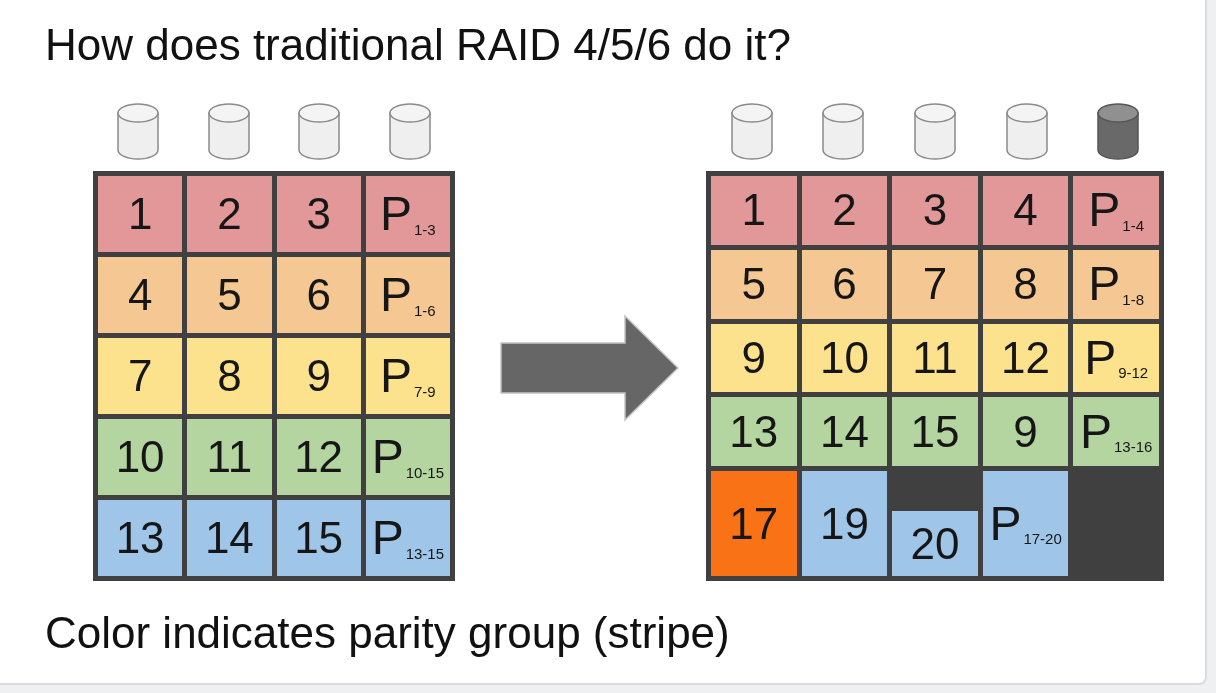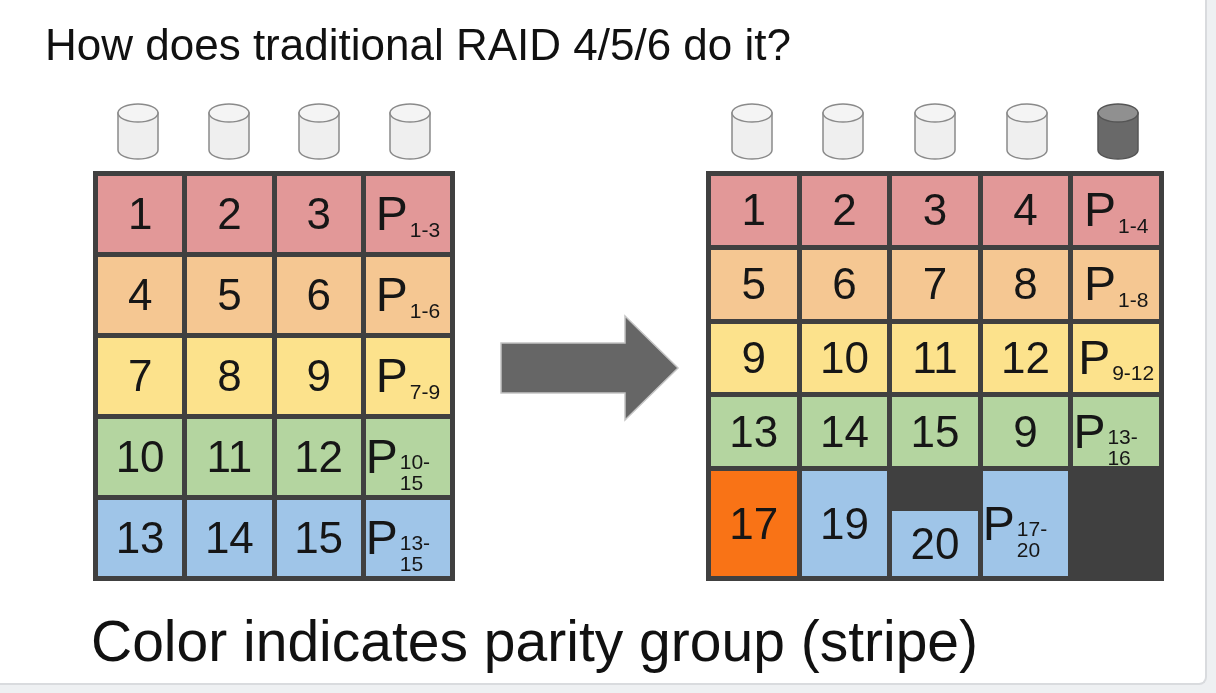--- a/index.html
+++ b/index.html
@@ -22,24 +22,23 @@
     position: absolute;
     left: 45px; top: 20px;
     font-size: 44px;
     color: #111111;
     white-space: nowrap;
     letter-spacing: 0px;
   }
   .caption {
     position: absolute;
     left: 45px; top: 608px;
-    font-size: 57px;
+    font-size: 44px;
     color: #111111;
     white-space: nowrap;
-    margin-left: 46px;
   }
   .raid-array { position: absolute; }
   .left-array  { left: 93px;  top: 103px; width: 362px; }
   .right-array { left: 706px; top: 103px; width: 458px; }
   .disk-row {
     display: grid;
     justify-items: center;
     align-items: end;
     height: 58px;
   }
@@ -54,21 +53,21 @@
   .cell {
     display: flex;
     align-items: center;
     justify-content: center;
     color: var(--cell-text, #161616);
   }
   .cell .num { font-size: 44px; line-height: 1; }
   .cell.parity { justify-content: center; }
   .cell .pl  { font-size: 48px; line-height: 1; }
   .cell .psub {
-    font-size: 21px;
+    font-size: 15px;
     line-height: 1;
     transform: translateY(15px);
     margin-left: 2px;
   }
   .arrow-wrap {
     position: absolute;
     left: 498px; top: 313px;
     width: 184px; height: 110px;
   }
 </style>

